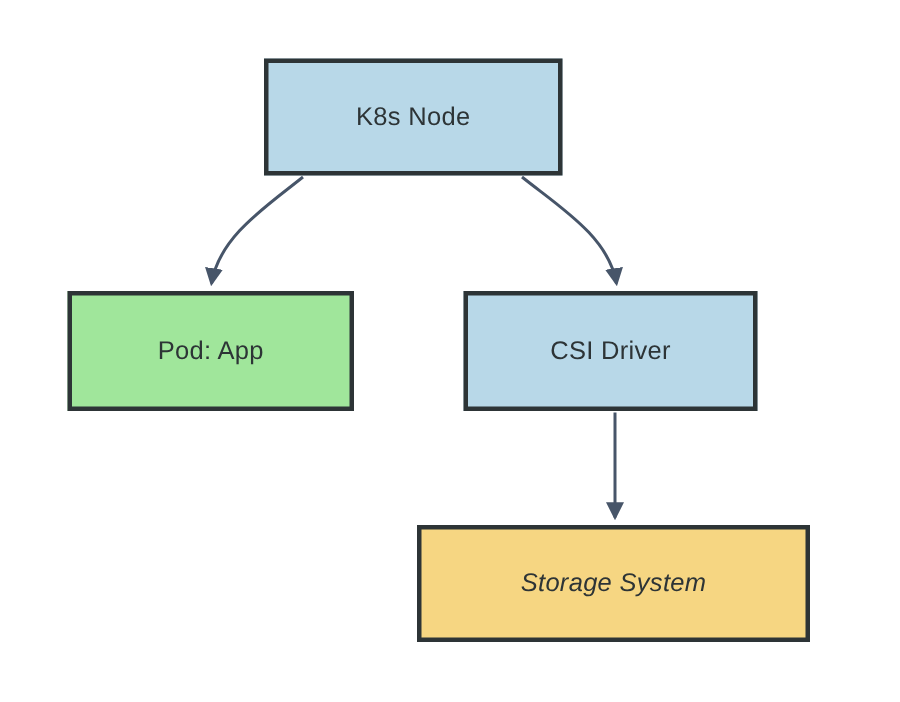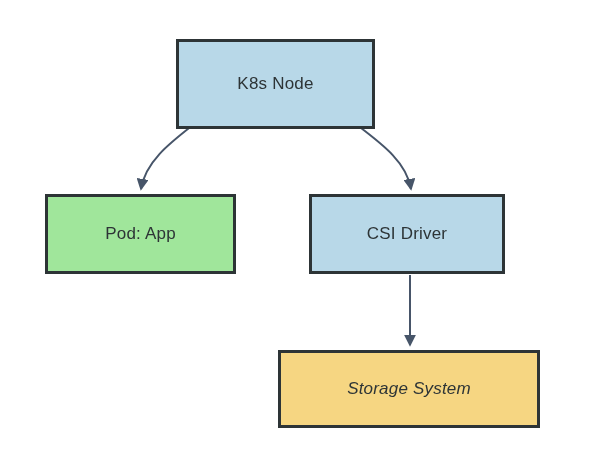--- a/index.html
+++ b/index.html
@@ -21,21 +21,21 @@
     box-sizing: border-box;
     border: 3px solid #2d3436;
     display: flex;
     align-items: center;
     justify-content: center;
     font-size: 17px;
     color: #2d3436;
     text-align: center;
     letter-spacing: 0.2px;
   }
-  .node-k8s     { left: 176px; top: 39px;  width: 199px; height: 90px; text-align: right; }
+  .node-k8s     { left: 176px; top: 39px;  width: 199px; height: 78px; text-align: right; }
   .node-pod     { left: 45px;  top: 194px; width: 191px; height: 80px; }
   .node-csi     { left: 309px; top: 194px; width: 196px; height: 80px; }
   .node-storage { left: 278px; top: 350px; width: 262px; height: 78px; font-style: italic; }
 </style>
 </head>
 <body>
 
 <div class="canvas">
 
   <svg class="edges-layer" width="600" height="468" viewBox="0 0 600 468" xmlns="http://www.w3.org/2000/svg" aria-hidden="true">

